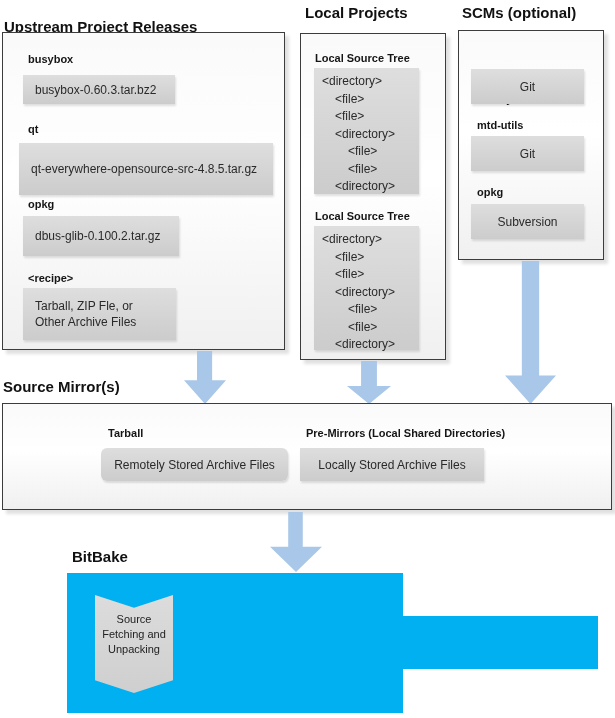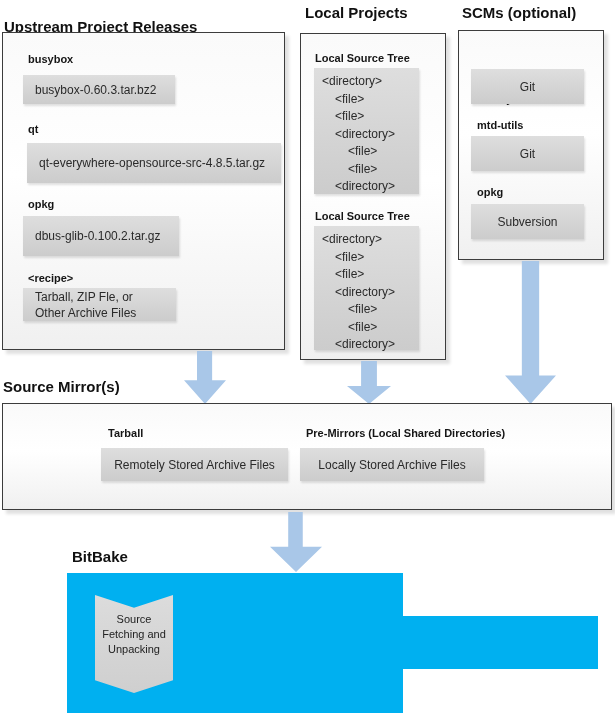--- a/index.html
+++ b/index.html
@@ -57,27 +57,27 @@
 
   <div class="h1" style="left:4px; top:6px;margin-top:12px;">Upstream Project Releases</div>
   <div class="h1" style="left:305px; top:4px;">Local Projects</div>
   <div class="h1" style="left:462px; top:4px;">SCMs (optional)</div>
 
   <div class="panel" style="left:2px; top:32px; width:283px; height:318px;">
     <div class="lbl" style="left:25px; top:20px;">busybox</div>
     <div class="gbox gleft" style="left:20px; top:42px; width:152px; height:29px;">busybox-0.60.3.tar.bz2</div>
 
     <div class="lbl" style="left:25px; top:90px;">qt</div>
-    <div class="gbox gleft" style="left:24px; top:110px; width:254px; height:40px;">qt-everywhere-opensource-src-4.8.5.tar.gz</div>
+    <div class="gbox gleft" style="left:16px; top:110px; width:254px; height:52px;">qt-everywhere-opensource-src-4.8.5.tar.gz</div>
 
     <div class="lbl" style="left:25px; top:165px;">opkg</div>
     <div class="gbox gleft" style="left:20px; top:183px; width:156px; height:40px;">dbus-glib-0.100.2.tar.gz</div>
 
     <div class="lbl" style="left:25px; top:239px;">&lt;recipe&gt;</div>
-    <div class="gbox gleft gmulti" style="left:20px; top:255px; width:153px; height:33px;">Tarball, ZIP Fle, or
+    <div class="gbox gleft gmulti" style="left:20px; top:255px; width:153px; height:52px;">Tarball, ZIP Fle, or
 Other Archive Files</div>
   </div>
 
   <div class="panel" style="left:300px; top:33px; width:146px; height:327px;">
     <div class="lbl" style="left:14px; top:18px;">Local Source Tree</div>
     <div class="gbox tree" style="left:13px; top:34px; width:105px; height:126px;">
       <div class="tl">&lt;directory&gt;</div>
       <div class="tl i1">&lt;file&gt;</div>
       <div class="tl i1">&lt;file&gt;</div>
       <div class="tl i1">&lt;directory&gt;</div>
@@ -109,21 +109,21 @@
     <div class="gbox gcenter" style="left:12px; top:173px; width:113px; height:35px;">Subversion</div>
   </div>
 
   <div class="arr" style="left:184px; top:351px; width:42px; height:53px; clip-path:polygon(31% 0, 67% 0, 67% 55%, 100% 55%, 50% 100%, 0 55%, 31% 55%);"></div>
   <div class="arr" style="left:347px; top:361px; width:44px; height:43px; clip-path:polygon(32% 0, 68% 0, 68% 58%, 100% 58%, 50% 100%, 0 58%, 32% 58%);"></div>
   <div class="arr" style="left:505px; top:261px; width:51px; height:143px; clip-path:polygon(33% 0, 67% 0, 67% 80%, 100% 80%, 50% 100%, 0 80%, 33% 80%);"></div>
 
   <div class="h1" style="left:3px; top:378px;">Source Mirror(s)</div>
   <div class="panel" style="left:2px; top:403px; width:610px; height:107px;">
     <div class="lbl" style="left:105px; top:23px;">Tarball</div>
-    <div class="gbox gcenter" style="left:98px; top:44px; width:187px; height:33px;">Remotely Stored Archive Files</div>
+    <div class="gbox gcenter" style="left:98px; top:44px; width:187px; height:33px;border-radius:6px;">Remotely Stored Archive Files</div>
 
     <div class="lbl" style="left:303px; top:23px;">Pre-Mirrors (Local Shared Directories)</div>
     <div class="gbox gcenter" style="left:297px; top:44px; width:184px; height:33px;">Locally Stored Archive Files</div>
   </div>
 
   <div class="arr" style="left:270px; top:512px; width:52px; height:60px; clip-path:polygon(35% 0, 63% 0, 63% 58%, 100% 58%, 50% 100%, 0 58%, 35% 58%);"></div>
 
   <div class="h1" style="left:72px; top:548px;">BitBake</div>
   <div class="cyan" style="left:67px; top:573px; width:336px; height:140px;"></div>
   <div class="cyan" style="left:403px; top:616px; width:195px; height:53px;"></div>

